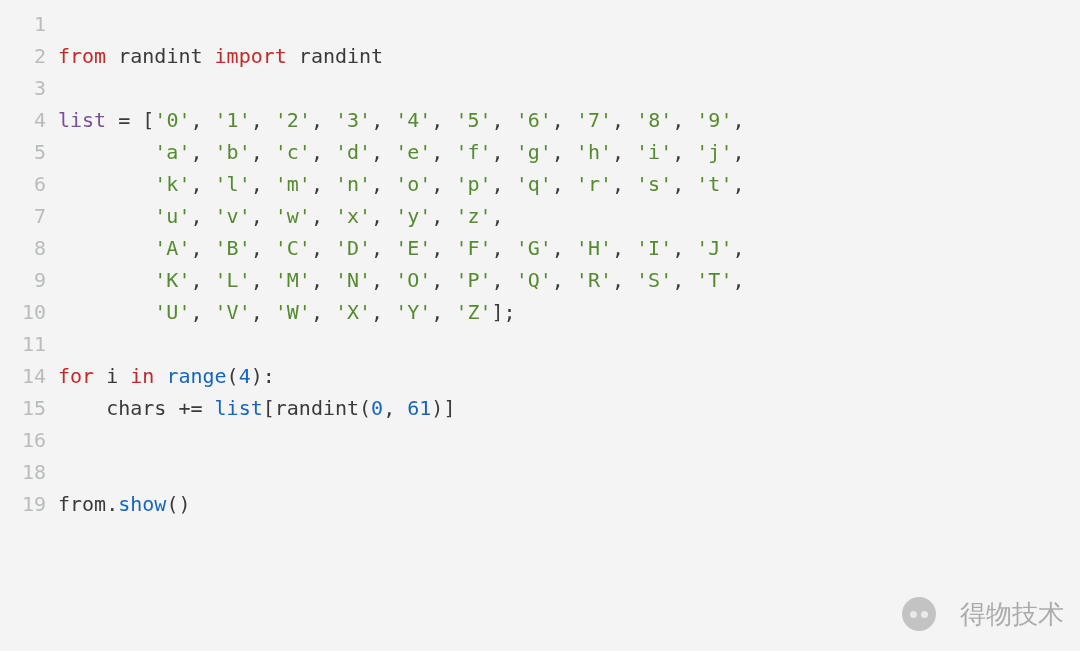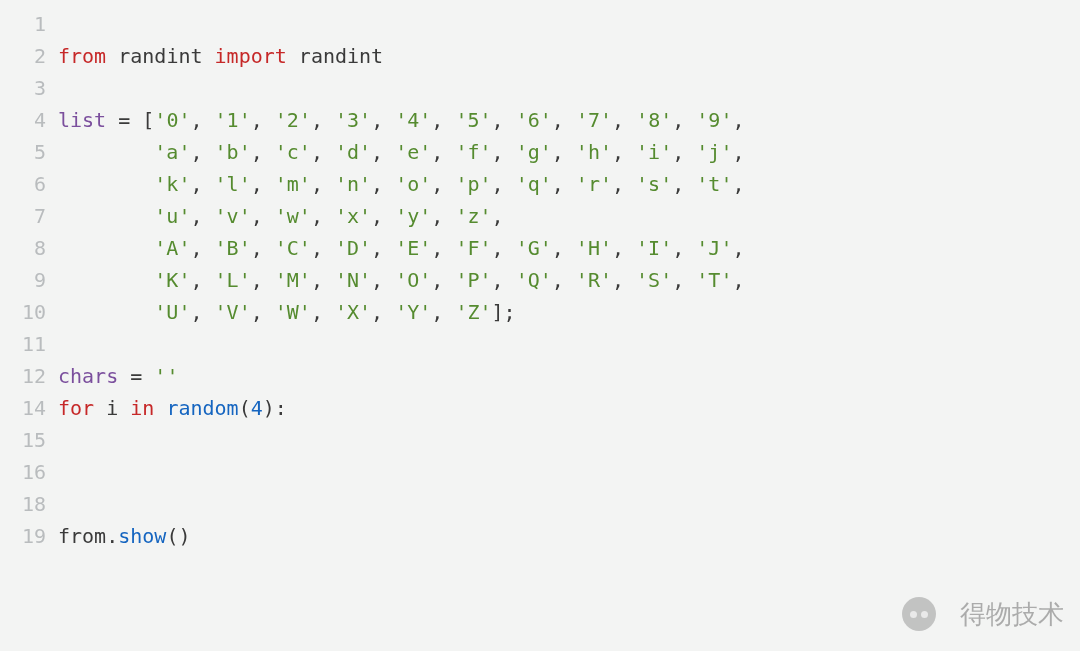--- a/index.html
+++ b/index.html
@@ -109,29 +109,26 @@
     </div>
     <div class="line">
       <span class="ln">10</span>
       <span class="c"><span>        </span><span class="str">'U'</span><span>, </span><span class="str">'V'</span><span>, </span><span class="str">'W'</span><span>, </span><span class="str">'X'</span><span>, </span><span class="str">'Y'</span><span>, </span><span class="str">'Z'</span><span>];</span></span>
     </div>
     <div class="line">
       <span class="ln">11</span>
       <span class="c"><span class="empty"></span></span>
     </div>
     <div class="line">
-      <span class="ln">12</span>
-      <span class="c"><span class="name">chars</span><span> </span><span class="op">=</span><span> </span><span class="str">''</span></span>
-    </div>
-    <div class="line">
       <span class="ln">14</span>
-      <span class="c"><span class="kw">for</span><span> i </span><span class="kw">in</span><span> </span><span class="func">random</span><span>(</span><span class="num">4</span><span>):</span></span>
+      <span class="c"><span class="kw">for</span><span> i </span><span class="kw">in</span><span> </span><span class="func">range</span><span>(</span><span class="num">4</span><span>):</span></span>
     </div>
     <div class="line">
       <span class="ln">15</span>
+      <span class="c"><span>    chars </span><span class="op">+=</span><span> </span><span class="func">list</span><span>[randint(</span><span class="num">0</span><span>, </span><span class="num">61</span><span>)]</span></span>
     </div>
     <div class="line">
       <span class="ln">16</span>
       <span class="c"><span class="empty"></span></span>
     </div>
     <div class="line">
       <span class="ln">18</span>
       <span class="c"><span class="empty"></span></span>
     </div>
     <div class="line">

